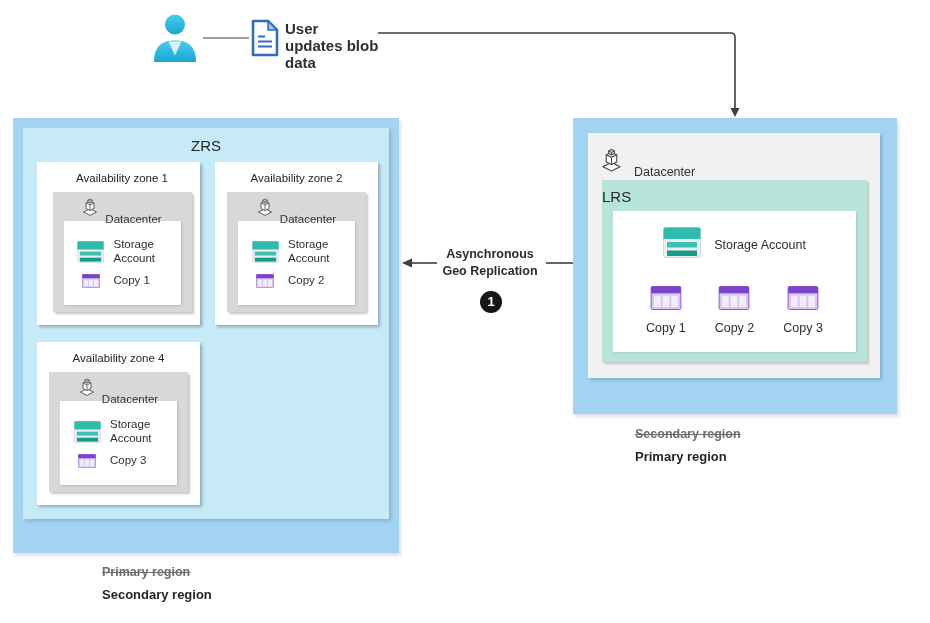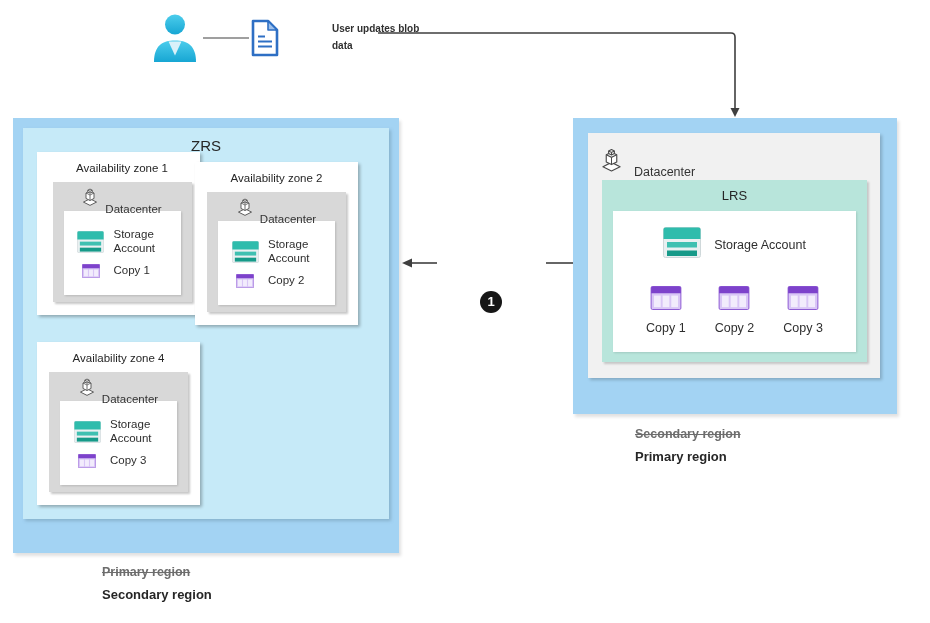--- a/index.html
+++ b/index.html
@@ -4,33 +4,33 @@
 <style>
   * { margin:0; padding:0; box-sizing:border-box; }
   body { background:#fff; font-family:"Liberation Sans", sans-serif; color:#2e2e2e; }
   .canvas { position:relative; width:930px; height:623px; background:#fff; overflow:hidden; }
 
   .connectors { position:absolute; left:0; top:0; pointer-events:none; }
 
   .icon-user { position:absolute; left:149px; top:13px; width:52px; height:49px; }
   .icon-doc  { position:absolute; left:251px; top:19px; width:28px; height:38px; }
   .user-label { position:absolute; left:285px; top:20px; width:95px;
-                font-size:10px; font-weight:bold; line-height:17px; color:#303030;margin-left:47px; }
+                font-size:15px; font-weight:bold; line-height:17px; color:#303030; }
 
   
   .zrs-outer { position:absolute; left:13px; top:118px; width:386px; height:435px;
                background:#a3d3f3; box-shadow:2px 3px 3px rgba(0,0,0,0.12); }
   .zrs-inner { position:absolute; left:10px; top:10px; width:366px; height:391px;
                background:#c6eaf8; box-shadow:2px 2px 3px rgba(90,120,140,0.35); }
   .zrs-title { margin-top:9px; text-align:center; font-size:15px; color:#262626; }
 
   .zone { position:absolute; width:163px; height:163px; background:#fff;
           box-shadow:2px 2px 3px rgba(0,0,0,0.28); display:flex; flex-direction:column; }
-  .zone-1 { left:37px;  top:152px;padding-left:7px; }
-  .zone-2 { left:195px; top:162px; }
+  .zone-1 { left:37px;  top:162px;padding-left:7px; }
+  .zone-2 { left:215px; top:162px; }
   .zone-3 { left:37px;  top:342px; }
   .zone-title { margin-top:10px; text-align:center; font-size:11.5px; color:#262626; }
 
   .dc-panel { width:139px; height:120px; margin:8px auto 0; background:#d8d8d8;
               box-shadow:2px 2px 2px rgba(0,0,0,0.22); padding-top:2px; }
   .dc-header { height:26px; display:flex; align-items:center; justify-content:center; gap:7px; }
   .dc-icon svg { display:block; }
   .dc-label { font-size:11.5px; color:#333;margin-top:24px; }
   .dc-card { width:117px; height:84px; margin:1px auto 0; background:#fff;
              box-shadow:1px 1px 2px rgba(0,0,0,0.15);
@@ -41,21 +41,21 @@
 
   
   .lrs-outer { position:absolute; left:573px; top:118px; width:324px; height:296px;
                background:#a3d3f3; box-shadow:2px 3px 3px rgba(0,0,0,0.12); }
   .right-panel { position:absolute; left:15px; top:15px; width:292px; height:245px;
                  background:#f1f1f1; box-shadow:2px 2px 3px rgba(0,0,0,0.2); }
   .right-dc-header { position:absolute; left:13px; top:8px; display:flex; align-items:center; gap:12px; }
   .right-dc-header .dc-label { font-size:12.5px; color:#333; }
   .lrs-box { position:absolute; left:14px; top:47px; width:265px; height:182px;
              background:#b8e5db; box-shadow:2px 2px 2px rgba(0,0,0,0.18); }
-  .lrs-title { margin-top:8px; text-align:center; font-size:13px; color:#262626; }
+  .lrs-title { margin-top:8px; text-align:left; font-size:15px; color:#262626; }
   .lrs-card { position:absolute; left:11px; top:31px; width:243px; height:141px; background:#fff;
               box-shadow:1px 1px 2px rgba(0,0,0,0.12); }
   .sa-row { margin-top:16px; display:flex; align-items:center; justify-content:center; gap:13px; }
   .sa-label { font-size:12.5px; color:#2e2e2e; }
   .copies-row { margin-top:24px; display:flex; justify-content:center; gap:29px; }
   .copy-col { display:flex; flex-direction:column; align-items:center; }
   .copy-label { margin-top:7px; font-size:12.5px; color:#2e2e2e; }
 
   
   .geo-label { position:absolute; left:425px; top:246px; width:130px; text-align:center;
@@ -235,20 +235,24 @@
               <svg width="18" height="14" viewBox="0 0 32 25">
                 <use href="#sym-copy"></use>
               </svg>
             </span>
           <span class="res-label">Copy 3</span>
         </div>
       </div>
     </div>
   </div>
 
+  <div class="geo-label">
+    <div>Asynchronous</div>
+    <div>Geo Replication</div>
+  </div>
   <div class="step-badge">1</div>
 
   <div class="lrs-outer">
     <div class="right-panel">
       <div class="right-dc-header">
         <span class="dc-icon">
             <svg width="21" height="26" viewBox="0 0 22 26">
               <use href="#sym-datacenter"></use>
             </svg>
           </span>

